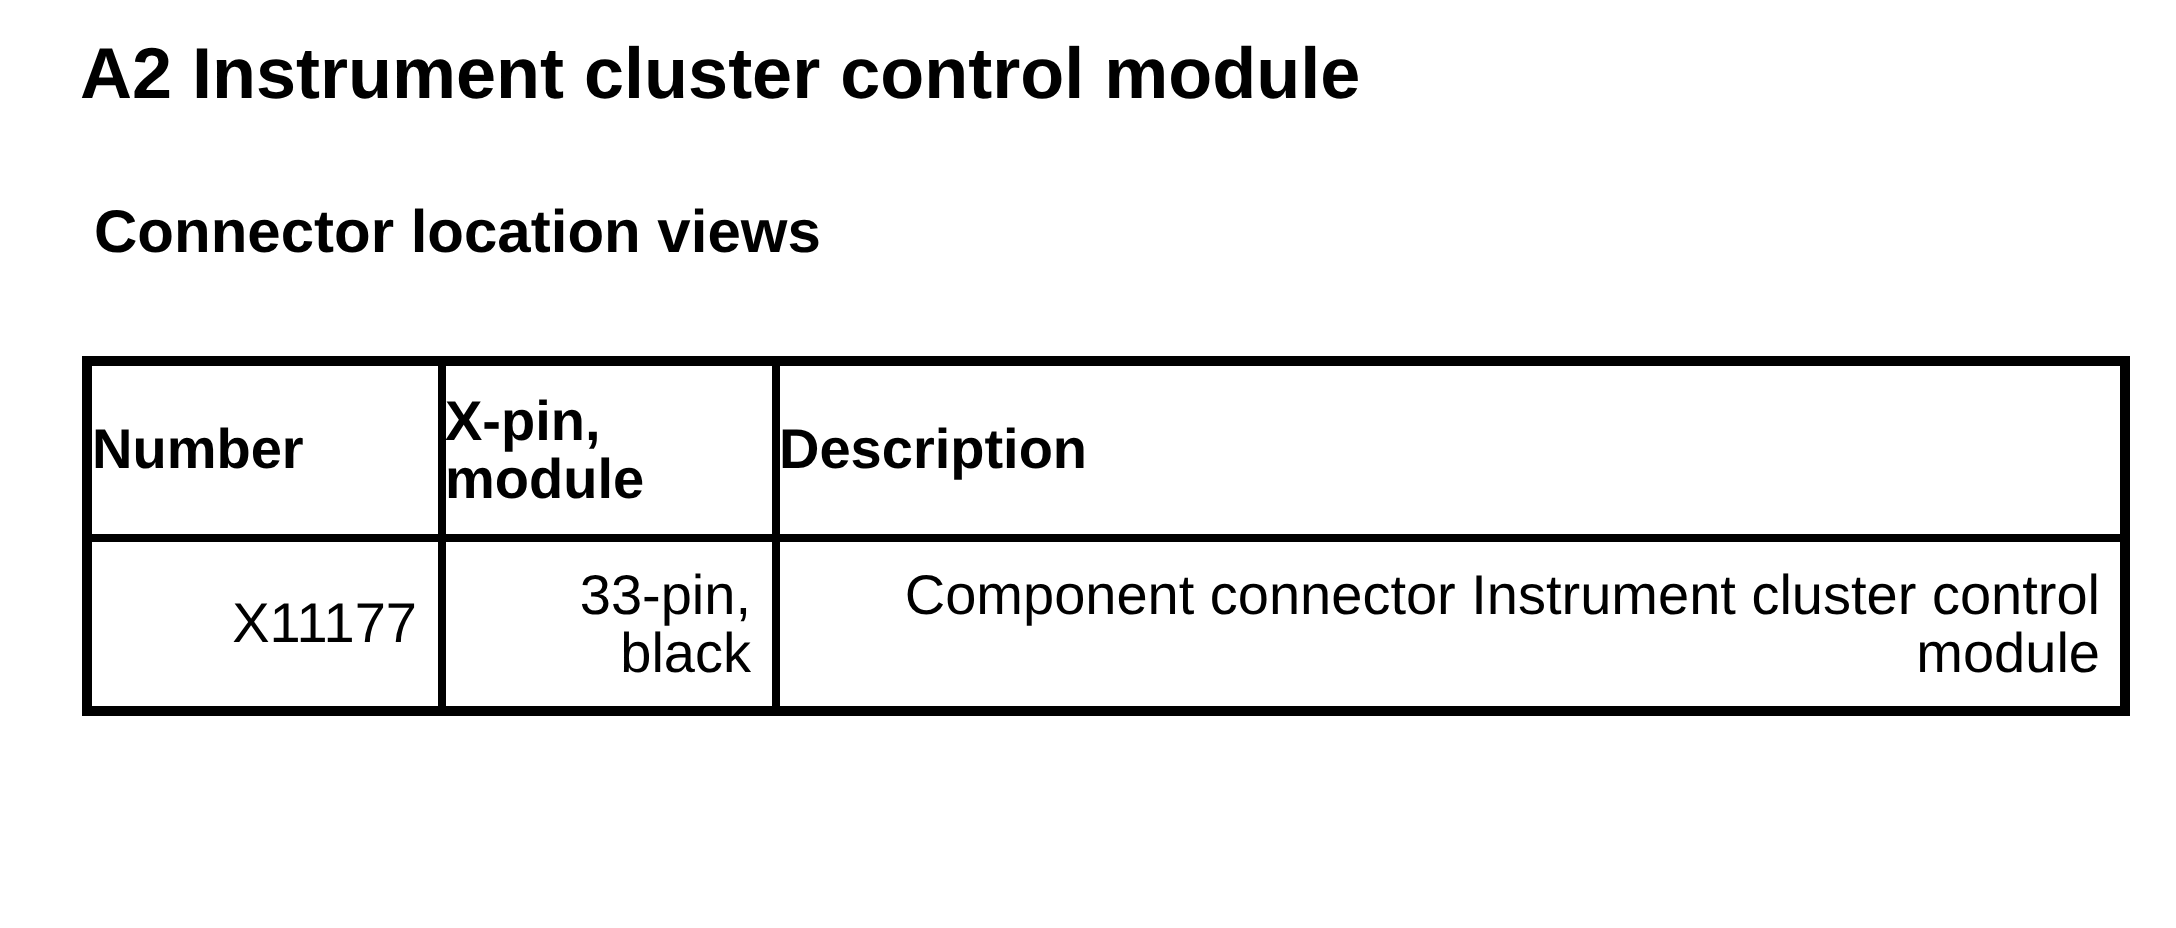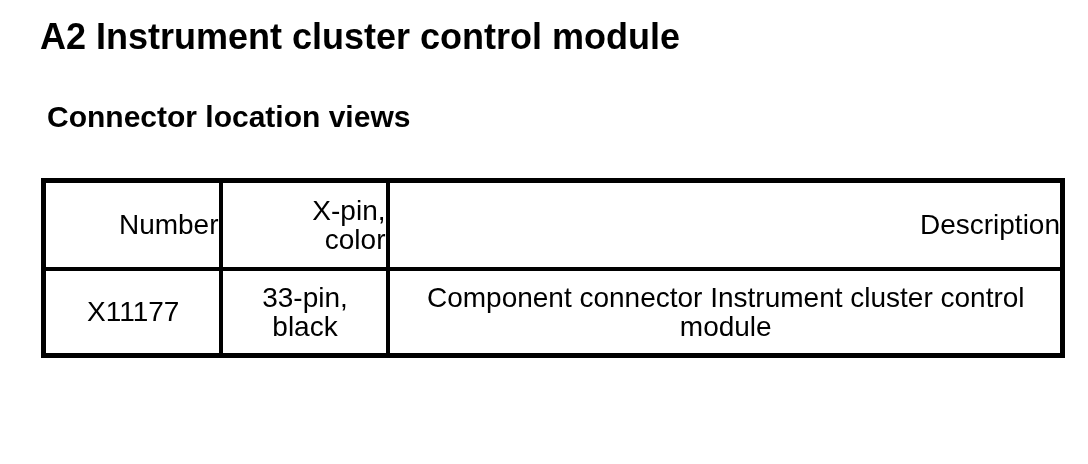--- a/index.html
+++ b/index.html
@@ -40,26 +40,26 @@
     border: 5px solid #000000;
     font-size: 28px;
     line-height: 29px;
   }
   .connector-table th,
   .connector-table td {
     border: 4px solid #000000;
     vertical-align: middle;
   }
   .connector-table th {
-    font-weight: normal;
-    text-align: right;
+    font-weight: bold;
+    text-align: left;
     height: 88px;
   }
   .connector-table td {
-    text-align: center;
+    text-align: right;
     height: 87px;
     padding-left: 12px;
     padding-right: 10px;
   }
   .col-number { width: 177px; }
   .col-pin    { width: 167px; }
   .col-desc   { width: 675px; }
   .pre-line   { white-space: pre-line; }
 </style>
 </head>
@@ -74,21 +74,21 @@
   <table class="connector-table">
     <colgroup>
       <col class="col-number">
       <col class="col-pin">
       <col class="col-desc">
     </colgroup>
     <thead>
       <tr>
         <th class="pre-line">Number</th>
         <th class="pre-line">X-pin,
-color</th>
+module</th>
         <th class="pre-line">Description</th>
       </tr>
     </thead>
     <tbody>
       <tr>
         <td>X11177</td>
         <td class="pre-line">33-pin,
 black</td>
         <td>Component connector Instrument cluster control module</td>
       </tr>

